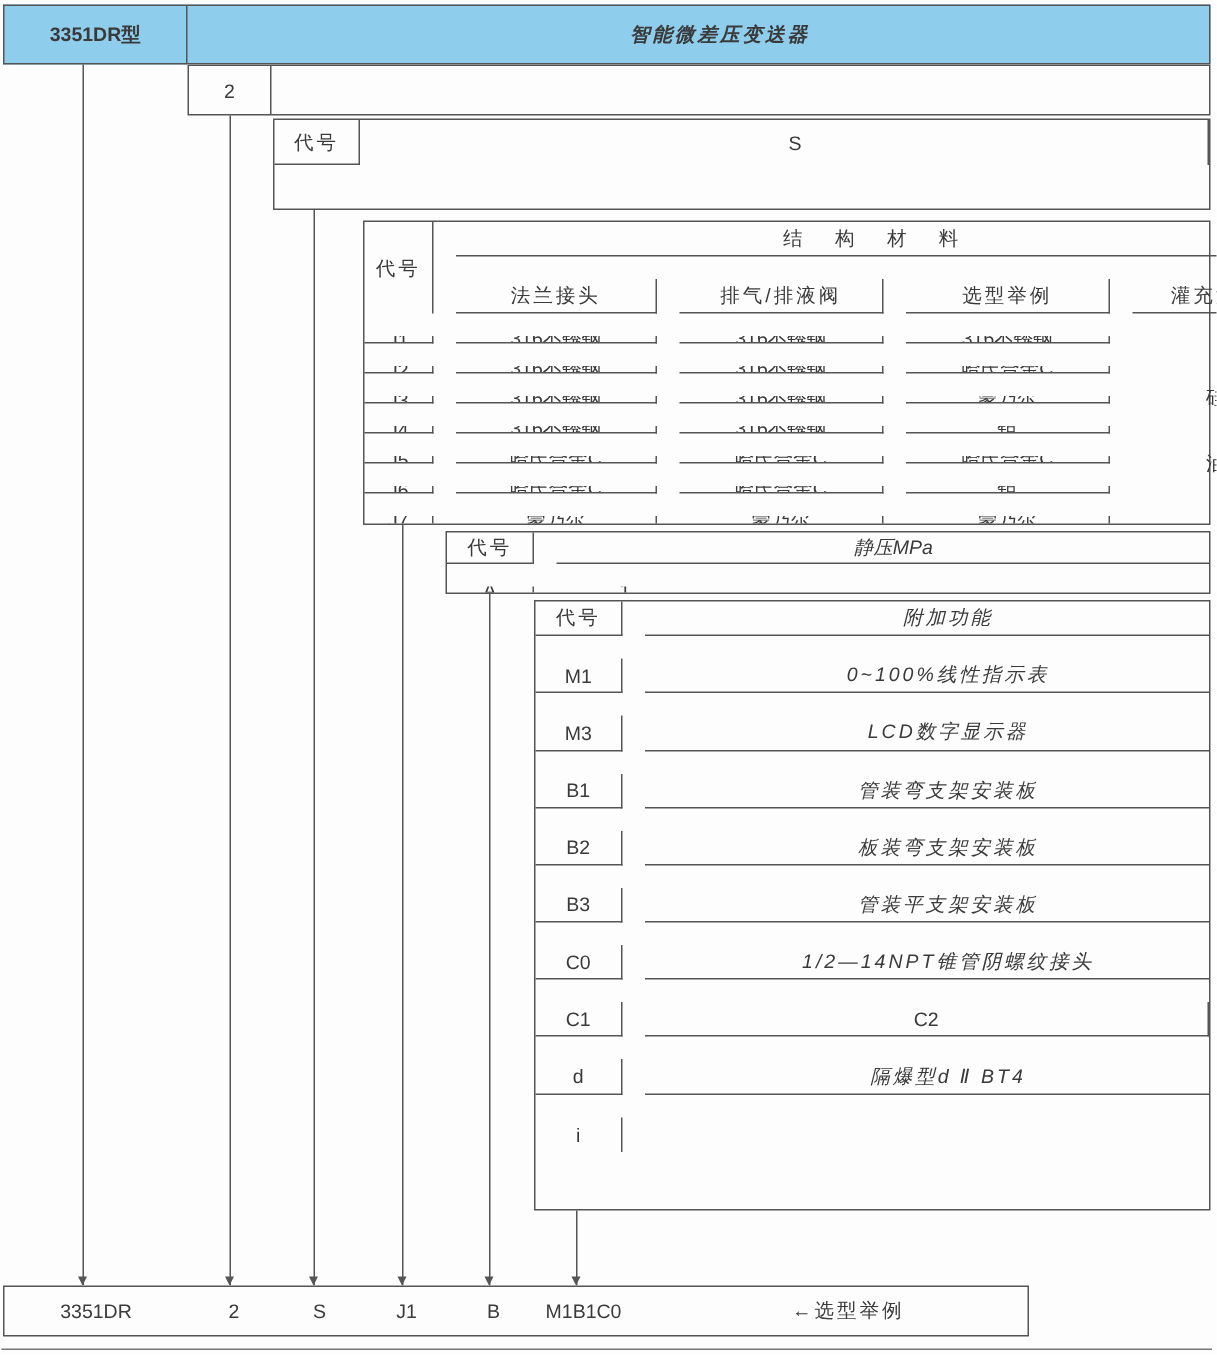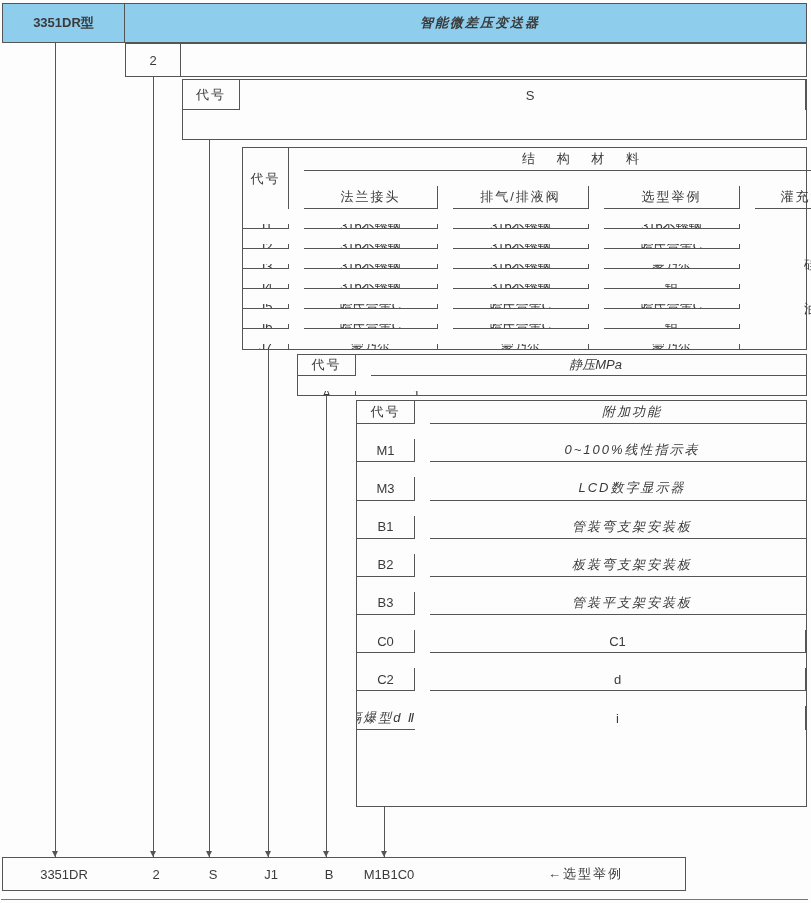--- a/index.html
+++ b/index.html
@@ -44,21 +44,21 @@
 
   
   .conn{position:absolute;width:1px;background:#555;}
   .conn::after{content:'';position:absolute;bottom:0;left:-3px;width:0;height:0;
     border-left:3.5px solid transparent;border-right:3.5px solid transparent;
     border-top:6px solid #555;}
 
   
   #exbox{left:2px;top:857px;width:684px;height:34px;border:1px solid #555;background:#fdfdfd;}
   .ex-item{position:absolute;top:50%;transform:translate(-50%,-50%);white-space:nowrap;}
-  .ex-note{position:absolute;top:50%;left:545px;transform:translateY(-50%);letter-spacing:2px;white-space:nowrap;}
+  .ex-note{position:absolute;top:50%;left:525px;transform:translateY(-50%);letter-spacing:2px;white-space:nowrap;}
   #bottom-rule{left:1px;top:899px;width:807px;height:1px;background:#777;}
 </style>
 </head>
 <body>
 
 <div id="canvas">
 
   <div id="hdr" class="tbl abs">
     <div class="cell c br">
         <span>3351DR型</span>
@@ -140,20 +140,21 @@
     <div class="cell l bb ls2">0~100%线性指示表</div>
     <div class="cell c br bb">M3</div>
     <div class="cell l bb ls2">LCD数字显示器</div>
     <div class="cell c br bb">B1</div>
     <div class="cell l bb ls2">管装弯支架安装板</div>
     <div class="cell c br bb">B2</div>
     <div class="cell l bb ls2">板装弯支架安装板</div>
     <div class="cell c br bb">B3</div>
     <div class="cell l bb ls2">管装平支架安装板</div>
     <div class="cell c br bb">C0</div>
+    <div class="cell l bb ls2">1/2—14NPT锥管阴螺纹接头</div>
     <div class="cell c br bb">C1</div>
     <div class="cell c br bb">C2</div>
     <div class="cell c br bb">d</div>
     <div class="cell l bb ls2">隔爆型d Ⅱ BT4</div>
     <div class="cell c br">i</div>
   </div>
 
   <div class="conn" style="left:55px;top:43px;height:814px;"></div>
   <div class="conn" style="left:153px;top:77px;height:780px;"></div>
   <div class="conn" style="left:209px;top:140px;height:717px;"></div>

